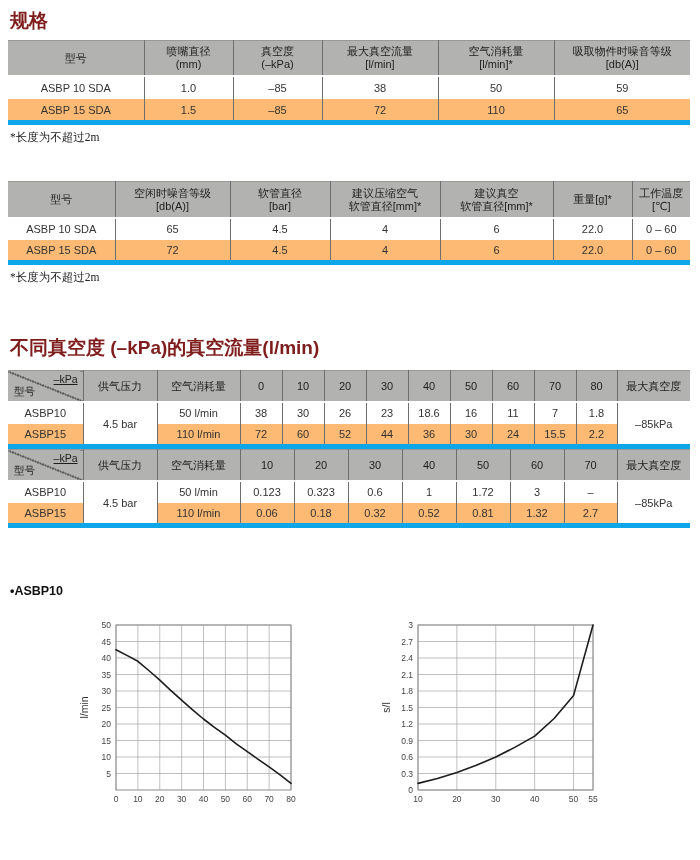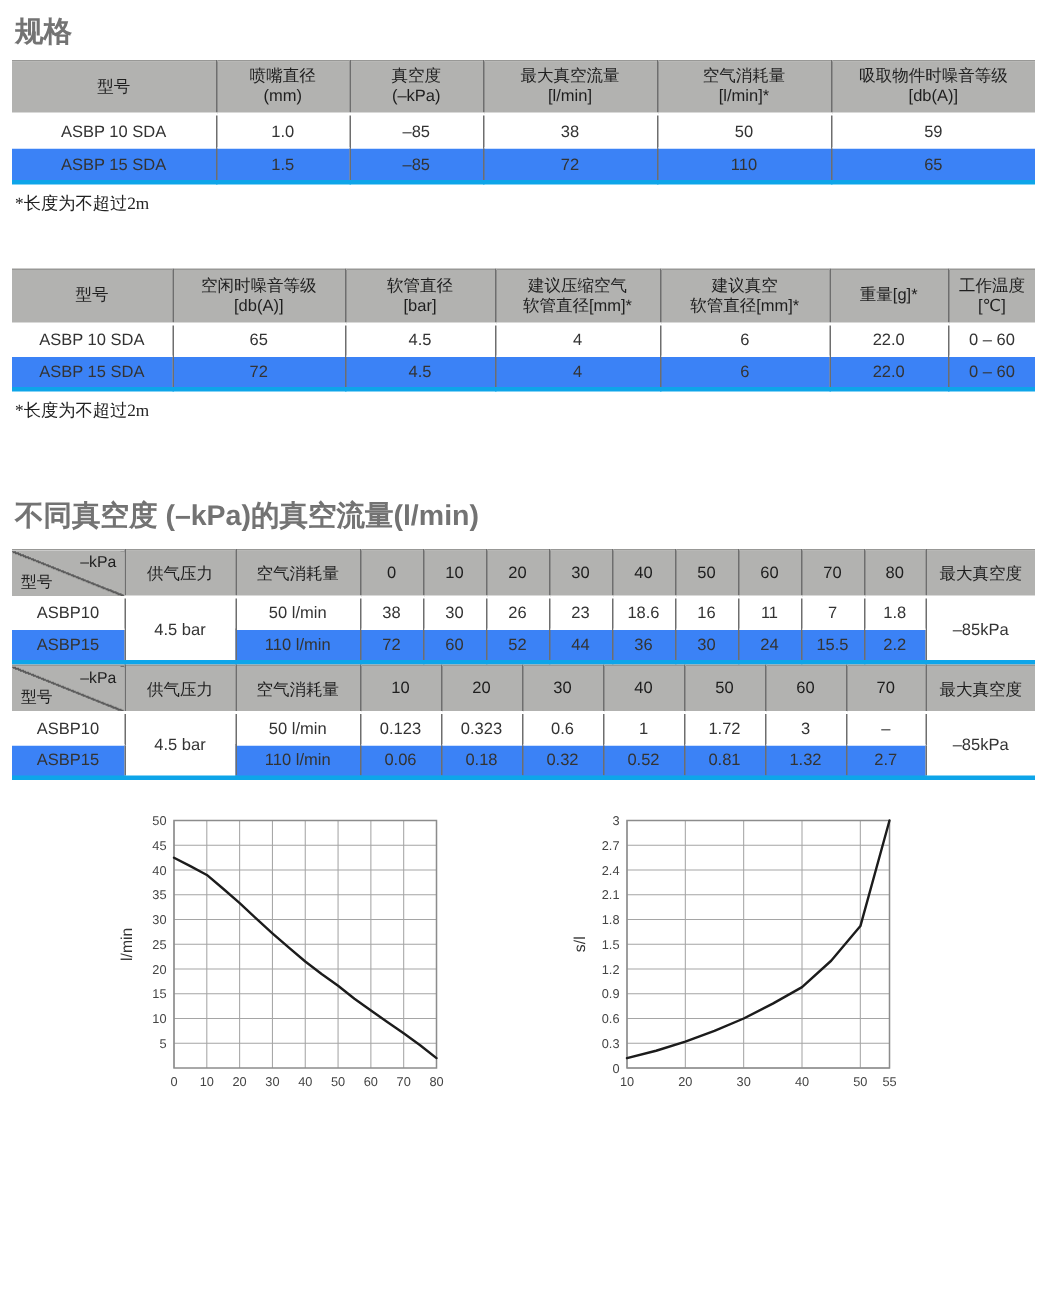--- a/index.html
+++ b/index.html
@@ -1,39 +1,39 @@
 <!DOCTYPE html>
 <html><head>
 <meta charset="utf-8">
 <style>
   html,body{margin:0;padding:0;background:#fff;}
   body{width:700px;font-family:"Liberation Sans","DejaVu Sans",sans-serif;color:#2b2b2b;-webkit-font-smoothing:antialiased;}
   .page{width:682px;padding:6px 10px 10px 8px;}
-  h1,h2{font-size:19px;font-weight:bold;color:#737373;margin:0;}
+  h1,h2{font-size:19px;font-weight:bold;color:#7f1d1d;margin:0;}
   h1{margin:2px 0 6px 2px;}
   h2.flow-title{margin:50px 0 9px 2px;}
   h2.evac-title{margin:38px 0 9px 2px;}
   table.t{border-collapse:collapse;table-layout:fixed;width:682px;font-size:11px;color:#333;
-          border-top:1px solid #98989б;border-top:1px solid #989896;border-bottom:3px solid #0ea5e9;}
+          border-top:1px solid #98989б;border-top:1px solid #989896;border-bottom:5px solid #0ea5e9;}
   .t th{background:#b2b2b0;font-weight:normal;color:#1e1e1e;padding:2px 1px;vertical-align:middle;
         border-right:1px solid #6e6e6e;border-bottom:2px solid #fff;}
   .t td{background:#fff;text-align:center;vertical-align:middle;padding:0 2px;border-right:1px solid #6e6e6e;}
   .t th:last-child{border-right:none;}
   .t1 td:last-child,.t2 td:last-child{border-right:none;margin-left:36px;}
   .noR{border-right:none !important;}
   .t1 th{height:30px;} .t2 th{height:31px;} .t3 th,.t4 th{height:26px;}
   .t1 td{height:21px;} .t2 td,.t3 td,.t4 td{height:20px;}
-  tr.r1 td{background:#3b82f6;border-top:1px solid #fff;text-align:center;}
+  tr.r1 td{background:#fdba74;border-top:1px solid #fff;text-align:center;}
   td.merge{background:#fff !important;}
   .hl{line-height:13px;}
   .footnote{font-size:11.5px;color:#222;margin:5px 0 0 2px;font-family:Liberation Serif, serif;}
   .mt{margin-top:36px;}
   th.diag{position:relative;background-color:#b2b2b0;
     background-image:linear-gradient(to top right,transparent calc(50% - 0.7px),#5a5a5a calc(50% - 0.7px),#5a5a5a calc(50% + 0.7px),transparent calc(50% + 0.7px));}
-  th.diag .tr-lab{position:absolute;top:2px;right:5px;font-size:10.5px;}
+  th.diag .tr-lab{position:absolute;top:2px;right:5px;font-size:10.5px;text-decoration:underline;}
   th.diag .bl-lab{position:absolute;bottom:2px;left:6px;font-size:10.5px;}
   .chart-label{font-size:12.5px;font-weight:bold;color:#111;margin:56px 0 0 2px;}
   .charts-row{display:flex;align-items:flex-start;padding-left:63px;gap:50px;margin-top:20px;}
   .chart svg{display:block;}
 </style>
 </head>
 <body>
 
 <div class="page">
 
@@ -286,20 +286,21 @@
         <td>0.18</td>
         <td>0.32</td>
         <td>0.52</td>
         <td>0.81</td>
         <td>1.32</td>
         <td>2.7</td>
       </tr>
     </tbody>
   </table>
 
+  <div class="chart-label">•ASBP10</div>
 
   <div class="charts-row">
     <div class="chart" id="chart0">
         <svg width="252" height="192" viewBox="0 0 252 192" xmlns="http://www.w3.org/2000/svg">
           <line x1="45" y1="7" x2="45" y2="172" stroke="#a5a5a5" stroke-width="0.7"></line>
           <line x1="66.875" y1="7" x2="66.875" y2="172" stroke="#a5a5a5" stroke-width="0.7"></line>
           <line x1="88.75" y1="7" x2="88.75" y2="172" stroke="#a5a5a5" stroke-width="0.7"></line>
           <line x1="110.625" y1="7" x2="110.625" y2="172" stroke="#a5a5a5" stroke-width="0.7"></line>
           <line x1="132.5" y1="7" x2="132.5" y2="172" stroke="#a5a5a5" stroke-width="0.7"></line>
           <line x1="154.375" y1="7" x2="154.375" y2="172" stroke="#a5a5a5" stroke-width="0.7"></line>

